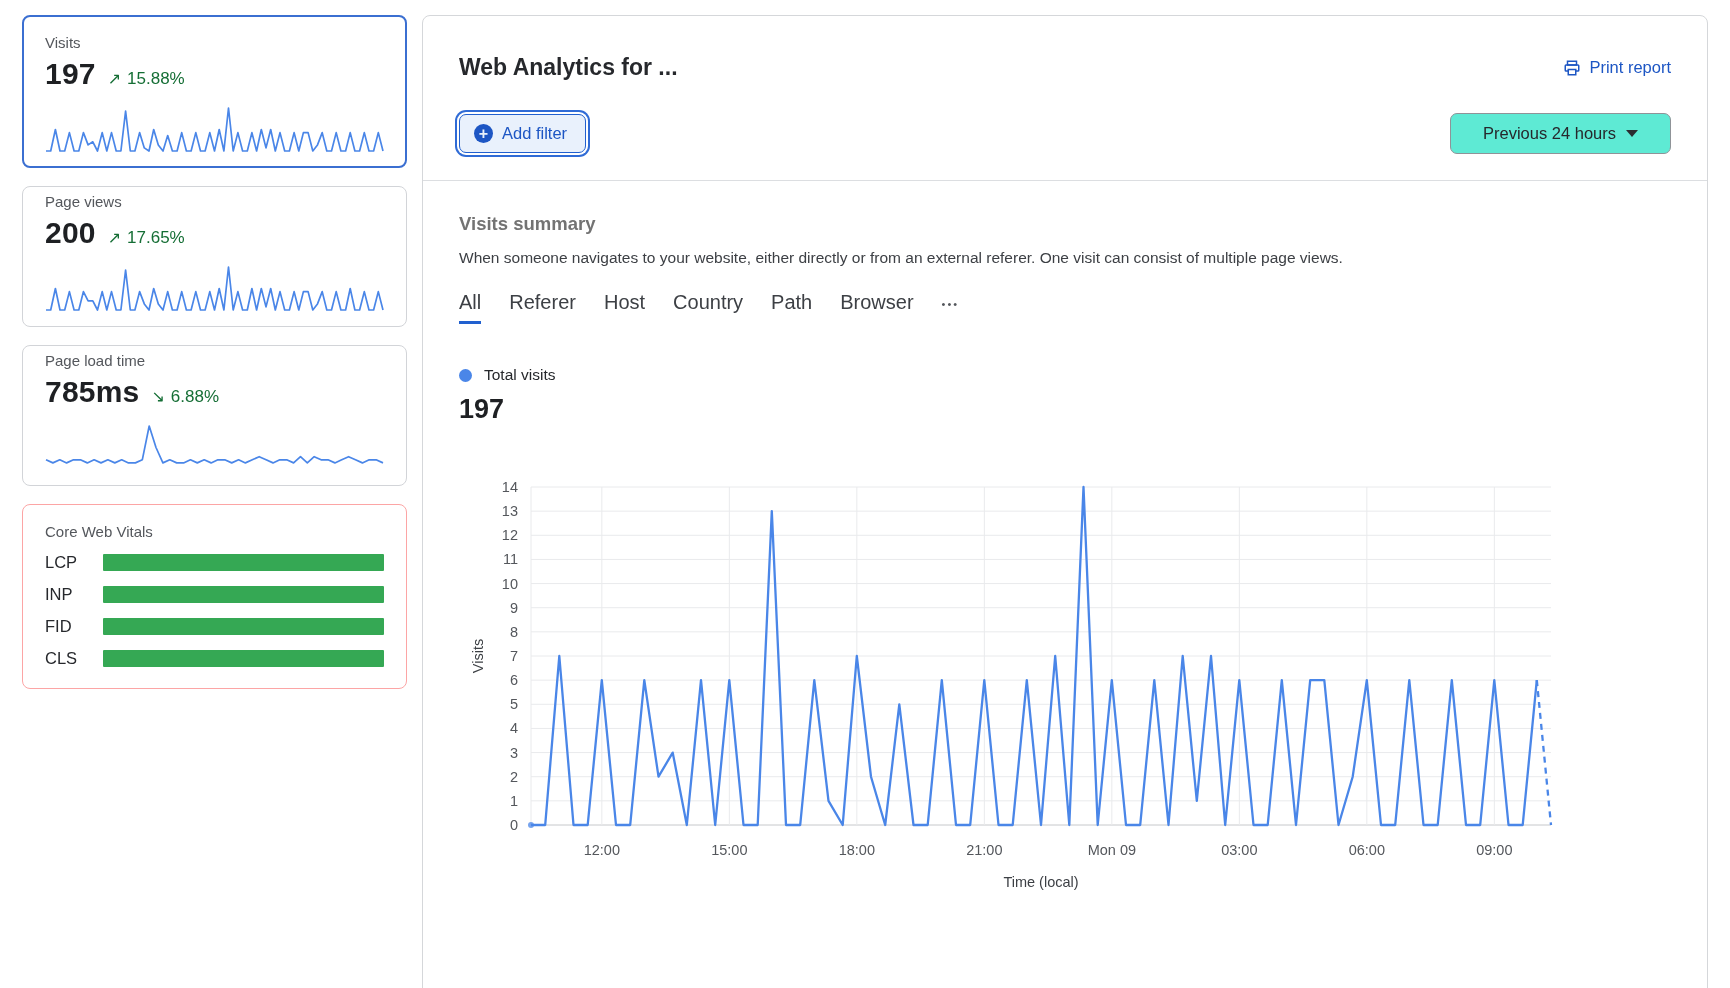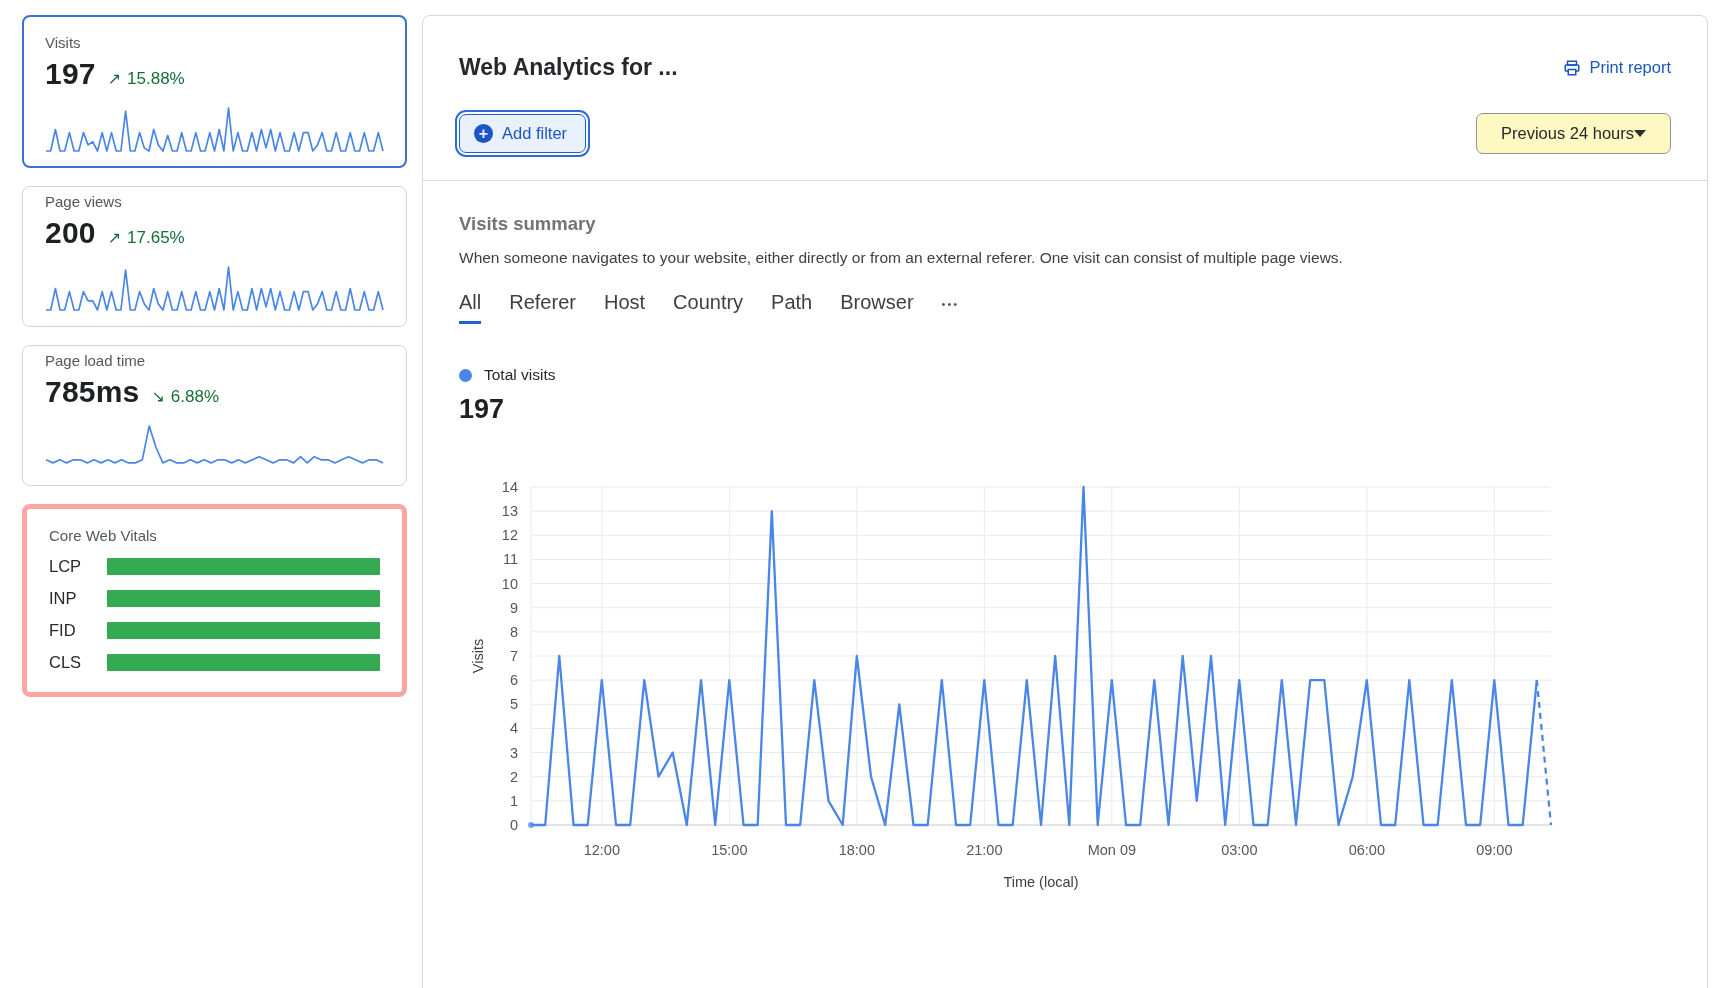--- a/index.html
+++ b/index.html
@@ -12,21 +12,21 @@
   .metric-card { border: 1px solid #d2d4d8; border-radius: 8px; padding: 6px 22px 14px;
     margin-bottom: 18px; background: #fff; cursor: pointer; }
   .metric-card.selected { border: 2px solid #3b6fd1; padding: 17px 21px 13px; }
   .metric-label { font-size: 15px; color: #54575c; }
   .metric-valuerow { display: flex; align-items: baseline; gap: 12px; margin-top: 6px; }
   .metric-value { font-size: 30px; font-weight: bold; color: #1e2023; letter-spacing: .2px; }
   .metric-delta { font-size: 17px; color: #156e35; display: inline-flex; align-items: baseline; gap: 6px; }
   .metric-delta .arrow { font-size: 16px; }
   .sparkline { margin-top: 14px; width: 100%; height: 48px; display: block; }
 
-  .vitals-card { border: 5px solid #fca5a5; border-radius: 8px; padding: 18px 22px 20px;
+  .vitals-card { border: 1px solid #fca5a5; border-radius: 8px; padding: 18px 22px 20px;
     margin-bottom: 18px; }
   .vital-row { display: flex; align-items: center; gap: 14px; margin-top: 13px; }
   .vital-label { width: 44px; font-size: 16.5px; color: #26282c; }
   .vital-bar { flex: 1; height: 17px; background: #35a854; border-radius: 1px; }
 
   .quick-actions { padding: 0 8px; }
   .qa-title { font-size: 23px; font-weight: bold; color: #1e2023; margin: 38px 0 10px; }
   .qa-link { display: inline-block; font-size: 16px; color: #1d56c4; text-decoration: underline;
     text-underline-offset: 4px; margin-top: 16px; cursor: pointer; }
   .qa-divider { border-top: 1px solid #dcdee1; margin-top: 22px; }
@@ -40,22 +40,22 @@
   .print-report { display: inline-flex; align-items: center; gap: 8px; color: #1d56c4;
     font-size: 16.5px; cursor: pointer; }
   .header-row2 { display: flex; justify-content: space-between; align-items: center; margin-top: 32px; }
   .add-filter-btn { display: inline-flex; align-items: center; gap: 9px; font-size: 16.5px;
     color: #1d56c4; background: #e9f1fc; border: 1px solid #2160cf; border-radius: 7px;
     padding: 9px 18px 9px 14px; cursor: pointer;
     box-shadow: 0 0 0 2px #ffffff, 0 0 0 4px #2f6bd6; }
   .plus-circle { width: 19px; height: 19px; border-radius: 50%; background: #1d56c4; color: #e9f1fc;
     display: inline-flex; align-items: center; justify-content: center; font-size: 16px;
     line-height: 1; font-weight: bold; }
-  .range-btn { display: inline-flex; align-items: center; background: #fef9c3;
-    border: 1px solid #8f9398; border-radius: 7px; padding: 10px 24px; font-size: 16.5px;
+  .range-btn { display: inline-flex; align-items: center; gap: 10px; background: #5eead4;
+    border: 1px solid #8f9398; border-radius: 7px; padding: 10px 32px; font-size: 16.5px;
     color: #26282c; cursor: pointer; }
   .chevron-down { width: 0; height: 0; border-left: 6px solid transparent;
     border-right: 6px solid transparent; border-top: 7px solid #2b2d31; }
   .panel-divider { border-top: 1px solid #dcdee1; }
 
   .panel-content { padding: 32px 36px; }
   .section-title { font-size: 18.5px; font-weight: bold; color: #737373; }
   .section-desc { font-size: 15.5px; color: #3d4045; margin-top: 14px; }
   .tabs { display: flex; align-items: center; gap: 28px; margin-top: 24px; }
   .tab { font-size: 20px; color: #3d4045; padding-bottom: 7px; cursor: pointer;

